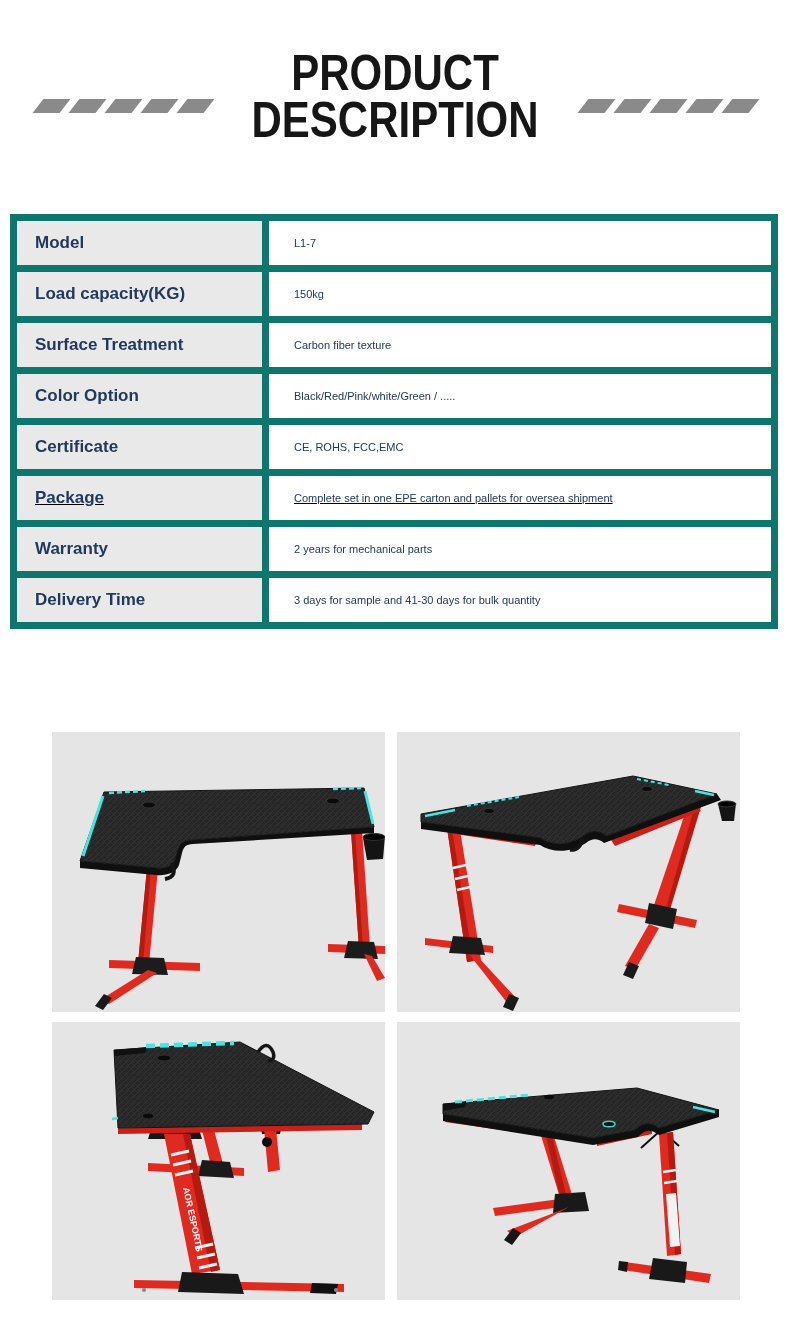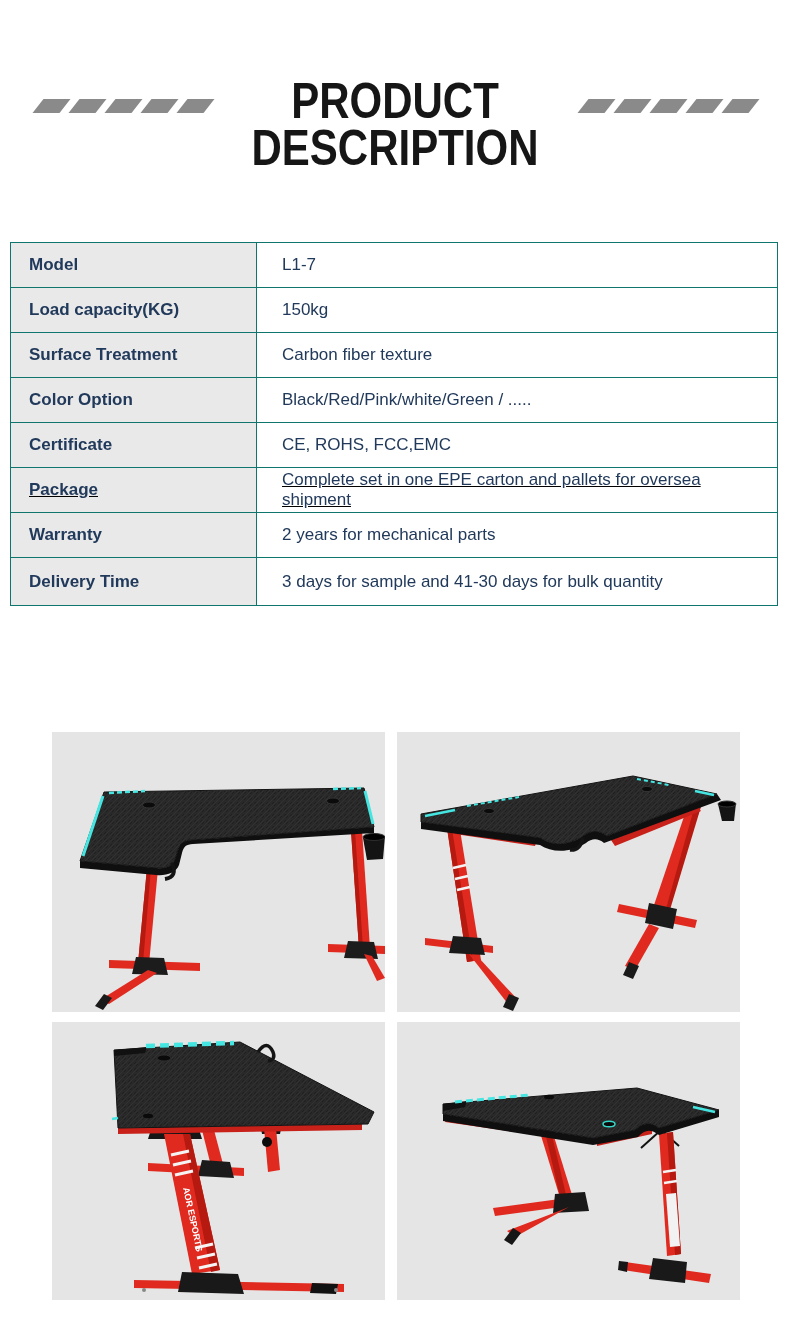--- a/index.html
+++ b/index.html
@@ -1,41 +1,41 @@
 <!DOCTYPE html>
 <html><head>
 <meta charset="utf-8">
 <style>
   html,body{margin:0;padding:0;}
   body{
     width:790px;height:1338px;background:#ffffff;position:relative;
     font-family:"Liberation Sans", sans-serif;overflow:hidden;
   }
   
-  .header{position:relative;height:164px;padding-top:78px;box-sizing:content-box;}
+  .header{position:relative;height:164px;padding-top:50px;box-sizing:content-box;}
   .title{
     text-align:center;font-weight:700;color:#161616;
     font-size:50px;line-height:47px;letter-spacing:0px;
     transform:scaleX(0.84);transform-origin:50% 0;
   }
   .dash-group{position:absolute;top:99px;display:flex;gap:9px;}
   .dash-group.left{left:38px;}
   .dash-group.right{right:36px;}
   .dash{width:27px;height:14px;background:#8a8a8a;transform:skewX(-38deg);}
   
   .spec-table{
     width:768px;margin:0 12px 0 10px;border-collapse:collapse;table-layout:fixed;
   }
-  .spec-table td{border:1px solid #0f766e;height:44px;vertical-align:middle;margin-top:36px;}
+  .spec-table td{border:7px solid #0f766e;height:44px;vertical-align:middle;margin-top:36px;}
   td.label-cell{
     width:221px;background:#e9e9e9;font-weight:700;font-size:17px;
     color:#21395a;padding:0 6px 0 18px;
   }
   td.value-cell{
-    background:#ffffff;font-size:17px;color:#21395a;padding:0 4px 0 25px;
+    background:#ffffff;font-size:11px;color:#21395a;padding:0 4px 0 25px;
     font-weight:400;
   }
   
   .gallery{
     position:absolute;left:52px;top:732px;
     display:grid;grid-template-columns:333px 343px;grid-template-rows:280px 278px;
     column-gap:12px;row-gap:10px;
   }
   .tile{background:#e5e5e5;position:relative;overflow:hidden;}
   .tile svg{display:block;}

